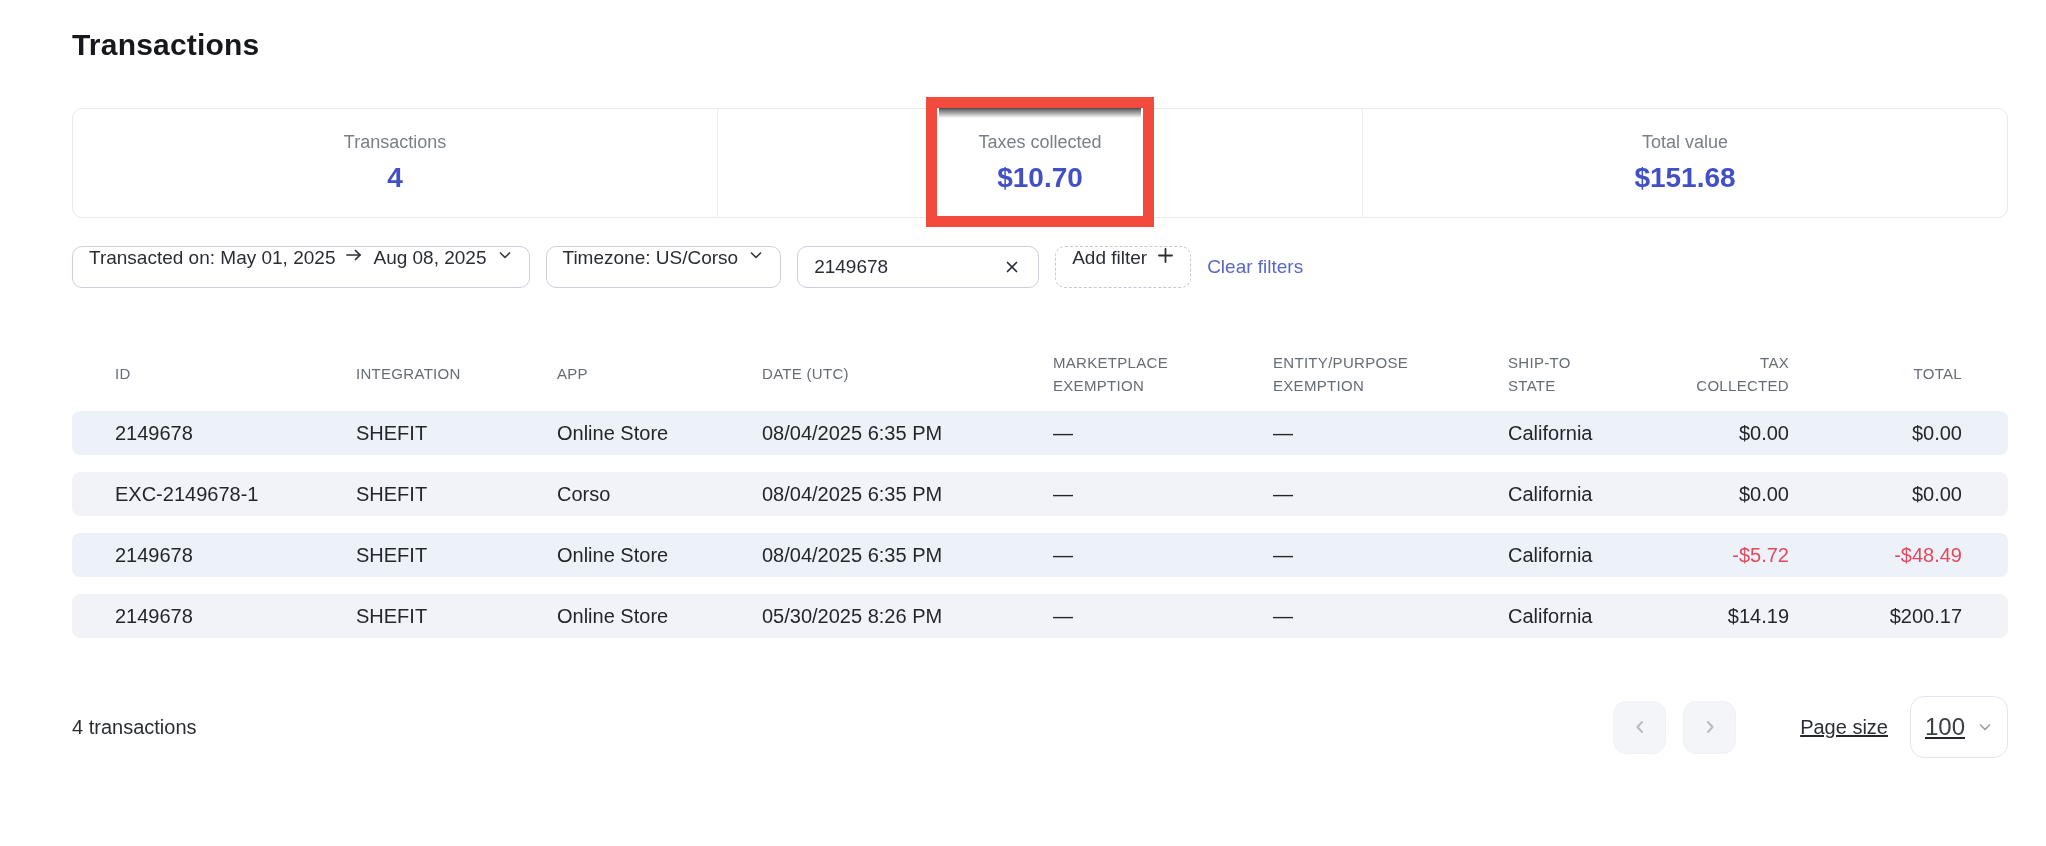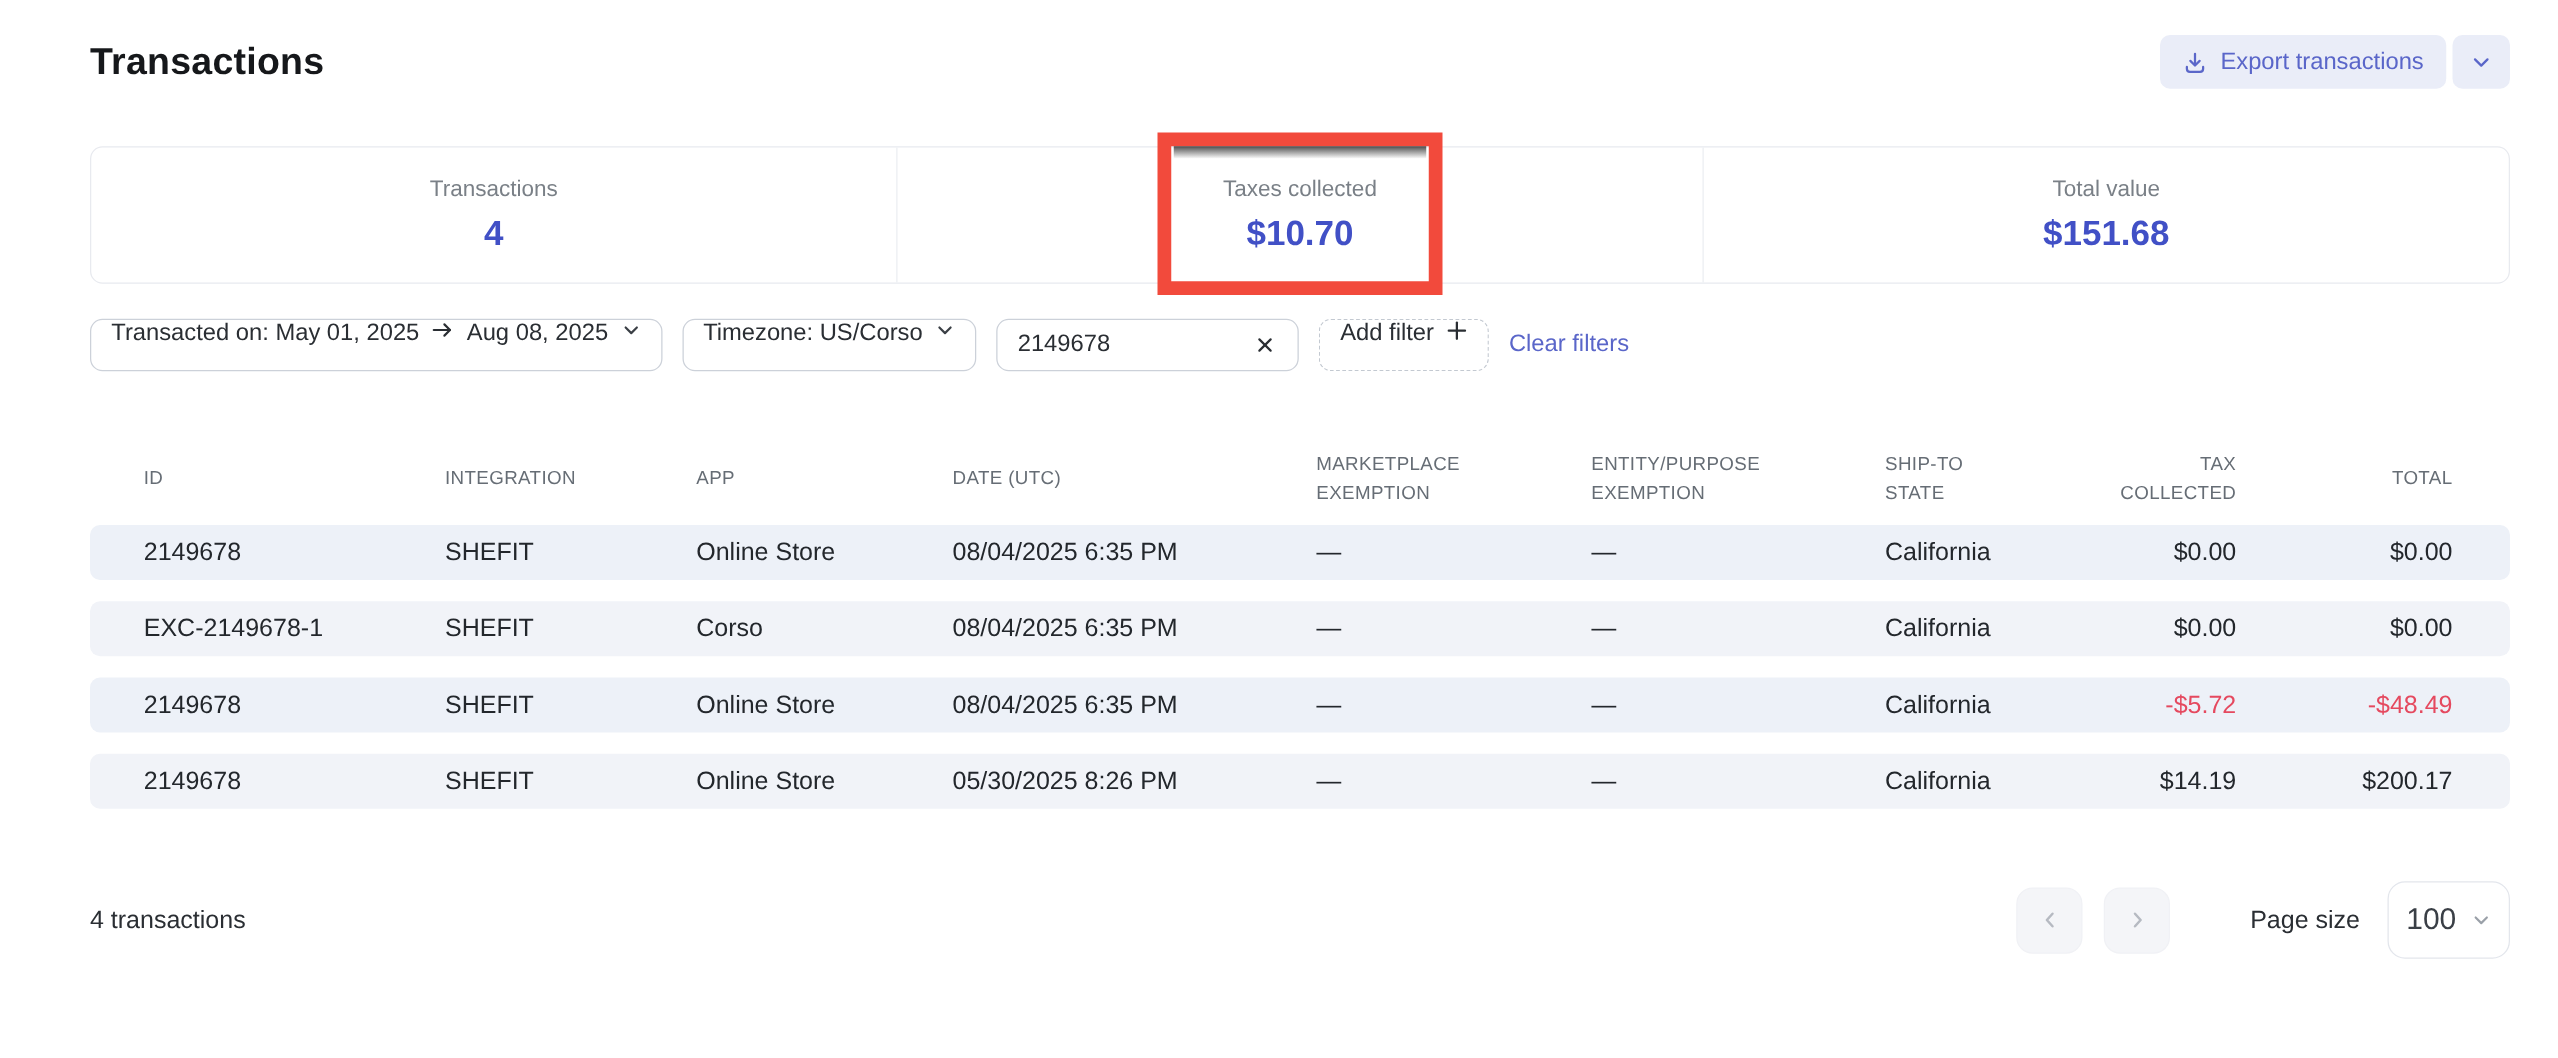--- a/index.html
+++ b/index.html
@@ -41,53 +41,34 @@
   .t-right { text-align:right; }
   .trow { height:44px; background:#edf1f8; border-radius:8px; margin-top:17px; font-size:20px; color:#23272c; cursor:pointer; }
   .trow:nth-child(even) { background:#f1f3f8; }
   .trow:first-child { margin-top:13px; }
   .td { overflow:hidden; text-overflow:ellipsis; white-space:nowrap; }
   .neg { color:var(--negative,#e5495f); }
 
   
   .footer { margin-top:58px; display:flex; justify-content:space-between; align-items:center;gap:40px; }
   .count { font-size:20px; color:#2a2e33; }
-  .footer-right { display:flex; align-items:center; }
+  .footer-right { display:flex; align-items:center;text-decoration:underline; }
   .page-btn { width:53px; height:53px; border-radius:13px; background:#f4f5f8; border:1px solid #f0f1f5; display:flex; align-items:center; justify-content:center; cursor:pointer; }
   .page-btn + .page-btn { margin-left:17px; }
   .page-size-label { font-size:20px; color:#2a2e33; margin-left:64px; }
   .page-size-select { margin-left:22px; width:98px; height:62px; border:1px solid #e3e6ec; border-radius:14px; background:#fff; display:flex; align-items:center; justify-content:center; gap:12px; font-size:24px; color:#3a3f46; cursor:pointer; font-family:inherit;text-align:right; }
   svg { display:block; }
 </style>
 </head>
 <body>
 
 <div class="page">
 
   <div class="topbar">
     <h1 class="page-title">Transactions</h1>
-    <div class="export-group">
-      <button class="btn-soft export-btn">
-        <span>
-          <svg width="20" height="20" viewBox="0 0 20 20" fill="none" stroke="#5a66c9" stroke-width="1.8" stroke-linecap="round" stroke-linejoin="round">
-            <path d="M10 3v9"></path>
-              <path d="M6.3 8.7 10 12.4l3.7-3.7"></path>
-              <path d="M3.5 13.5v1.5c0 1.4 1.1 2.5 2.5 2.5h8c1.4 0 2.5-1.1 2.5-2.5v-1.5"></path>
-          </svg>
-        </span>
-        <span>Export transactions</span>
-      </button>
-      <button class="btn-soft export-caret">
-        <span>
-          <svg width="18" height="18" viewBox="0 0 18 18" fill="none" stroke="#5a66c9" stroke-width="1.8" stroke-linecap="round" stroke-linejoin="round">
-              <path d="M4 6.5 9 11.5 14 6.5"></path>
-            </svg>
-        </span>
-      </button>
-    </div>
   </div>
 
   <div class="stats-card">
     <div class="stat">
       <div class="stat-label">Transactions</div>
       <div class="stat-value">4</div>
     </div>
     <div class="stat">
       <div class="annotation-box"></div>
       <div class="stat-label">Taxes collected</div>

